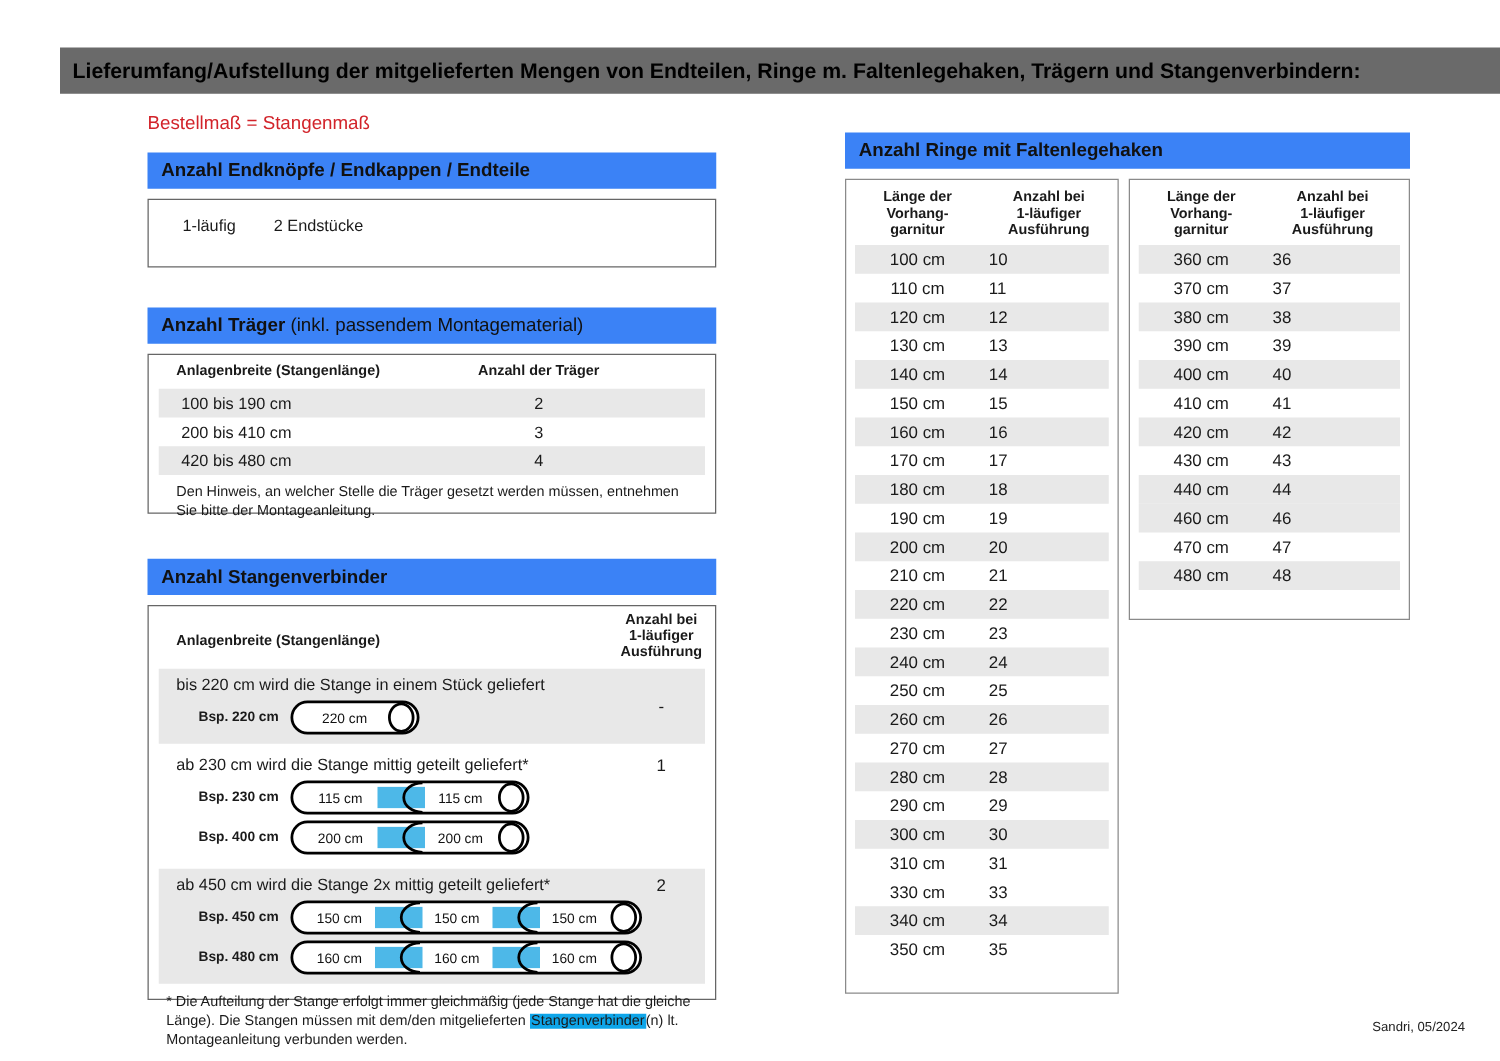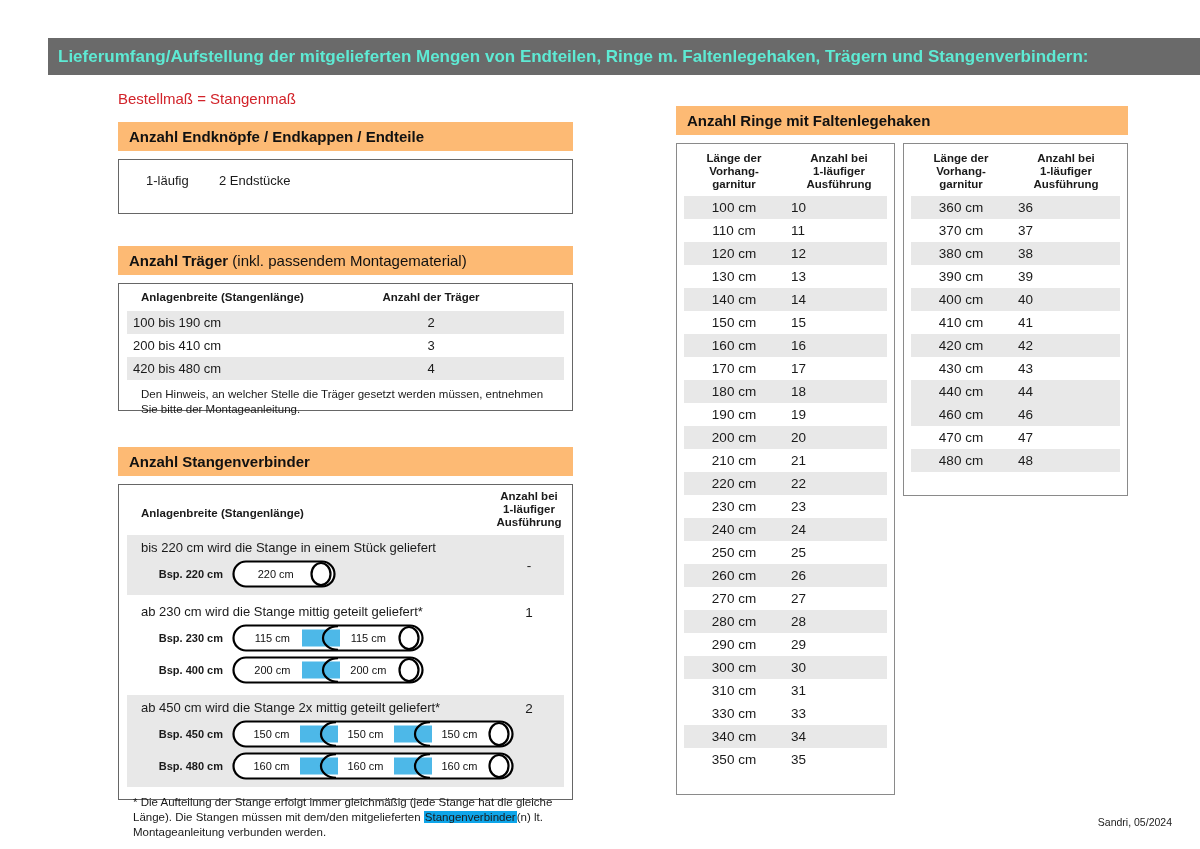--- a/index.html
+++ b/index.html
@@ -1,41 +1,41 @@
 <!DOCTYPE html>
 <html><head>
 <meta charset="utf-8">
 <style>
   html,body{margin:0;padding:0;background:#fff;}
   body{font-family:"Liberation Sans",sans-serif;color:#1a1a1a;}
   #page{position:relative;width:1200px;height:849px;background:#fff;overflow:hidden;}
 
   
   #titlebar{position:absolute;left:48px;top:38px;width:1152px;height:37px;background:#6a6a6a;
-    color:#5eead4;font-weight:bold;font-size:17px;line-height:37px;padding-left:10px;box-sizing:border-box;
+    color:#000000;font-weight:bold;font-size:17px;line-height:37px;padding-left:10px;box-sizing:border-box;
     white-space:nowrap;}
 
   .red-subtitle{position:absolute;left:118px;top:90px;font-weight:normal;font-size:15px;color:#d2232a;}
 
-  .section-bar{position:absolute;height:29px;background:#fdba74;color:#111;font-weight:bold;
+  .section-bar{position:absolute;height:29px;background:#3b82f6;color:#111;font-weight:bold;
     font-size:15px;line-height:29px;padding-left:11px;box-sizing:border-box;white-space:nowrap;}
   .section-bar .norm{font-weight:normal;}
 
   .box{position:absolute;background:#fff;border:1.5px solid #666;box-sizing:border-box;}
 
   
   #box-endteile .cell1{position:absolute;left:27px;top:13px;font-size:13px;text-align:center;}
   #box-endteile .cell2{position:absolute;left:100px;top:13px;font-size:13px;}
 
   
   #traeger-headrow{position:relative;height:27px;}
   #traeger-headrow .h1{position:absolute;left:22px;top:7px;font-weight:bold;font-size:11.5px;}
   #traeger-headrow .h2{position:absolute;left:227px;width:170px;top:7px;text-align:center;font-weight:bold;font-size:11.5px;}
   .t-row{position:relative;height:23px;line-height:23px;margin:0 8px;font-size:13px;}
-  .t-row .c1{padding-left:6px;}
+  .t-row .c1{padding-left:18px;}
   .t-row .c2{position:absolute;left:219px;top:0;width:170px;text-align:center;}
   .stripe{background:#e8e8e8;}
   #traeger-note{margin:7px 22px 0 22px;font-size:11.5px;line-height:15px;}
 
   
   #verbinder-head{position:relative;height:50px;}
   #verbinder-head .h1{position:absolute;left:22px;top:22px;font-weight:bold;font-size:11.5px;}
   .col2-head{position:absolute;left:370px;top:5px;width:80px;text-align:center;font-weight:bold;
     font-size:11.5px;line-height:13px;}
   .v-block{position:relative;margin:0 8px;padding:4px 16px 6px 0;}

